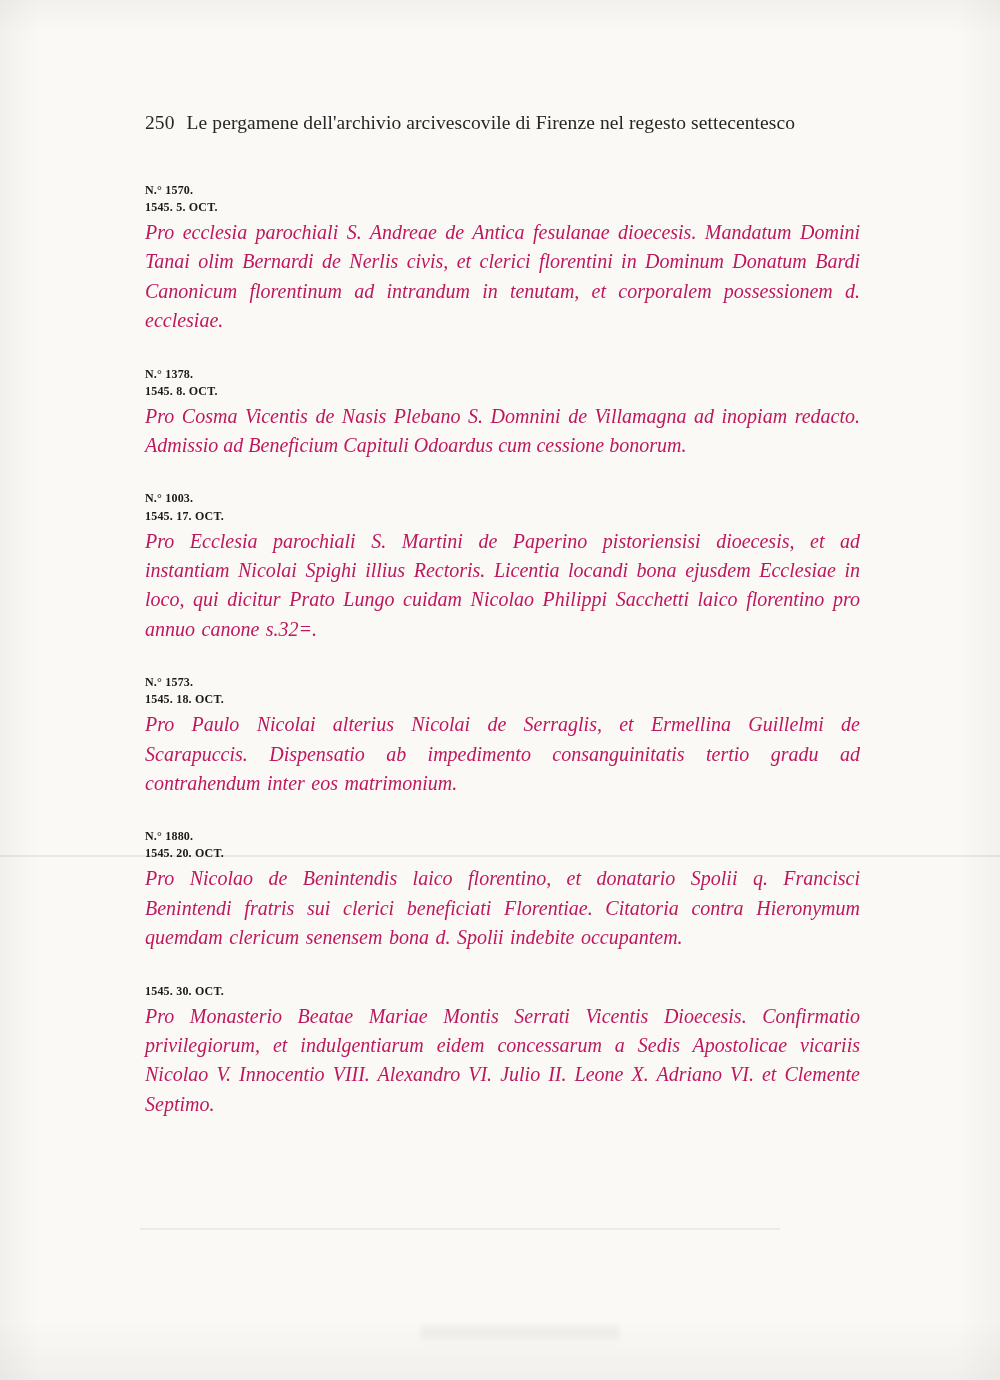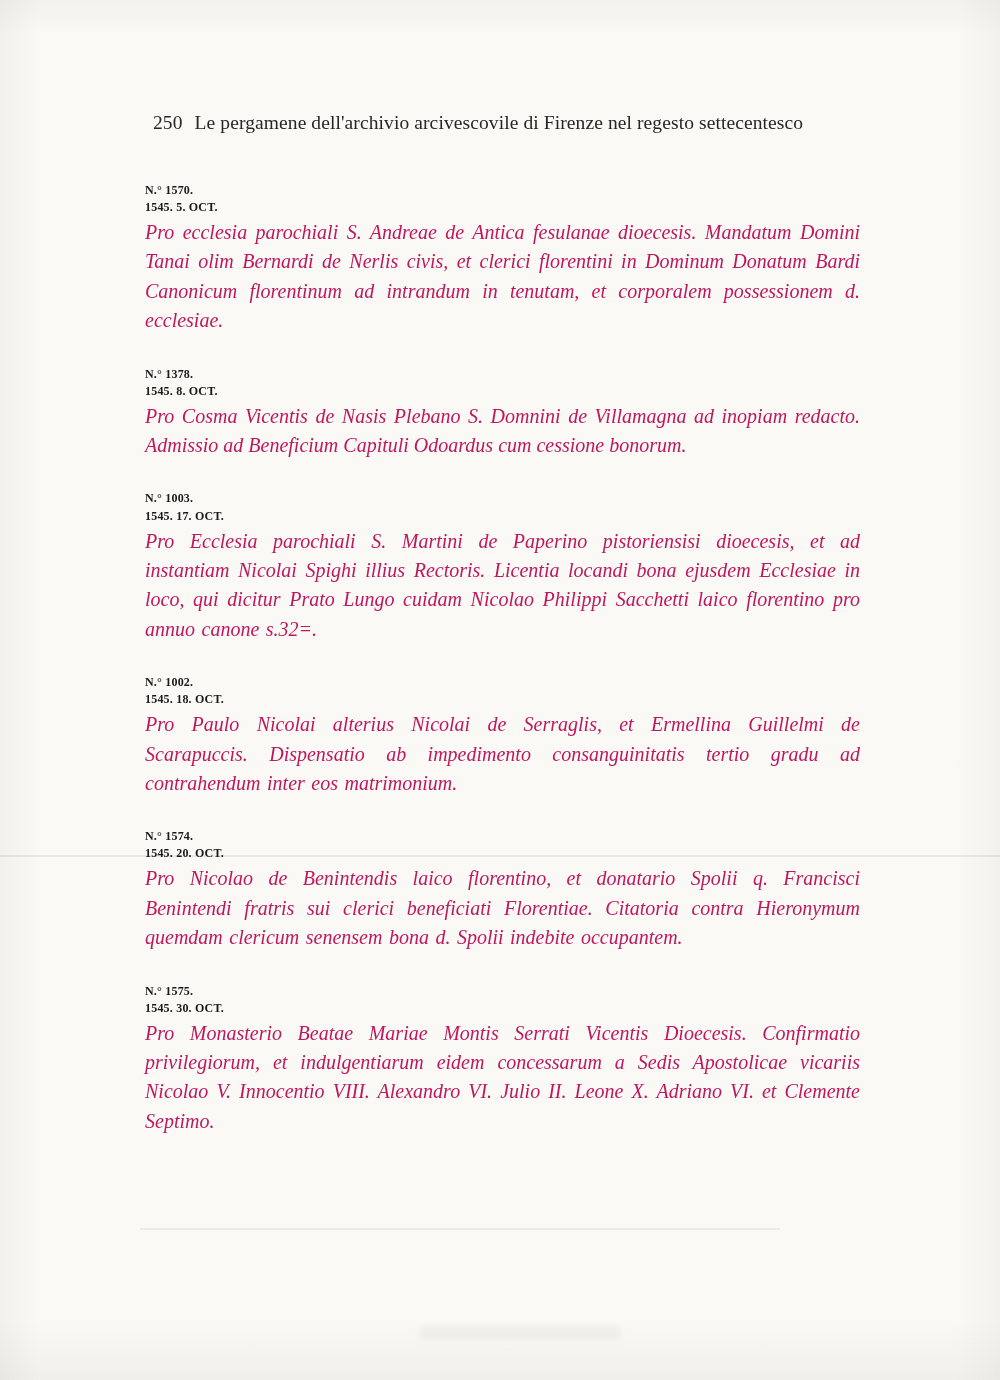--- a/index.html
+++ b/index.html
@@ -40,21 +40,20 @@
   }
   .running-head {
     font-size: 19.5px;
     letter-spacing: 0.1px;
     color: #262626;
     white-space: nowrap;
     margin-bottom: 48px;
   }
   .running-head .folio {
     margin-right: 12px;
-    margin-left: 8px;
   }
   .entry {
     margin-bottom: 30px;
   }
   .entry:last-child {
     margin-bottom: 0;
   }
   .entry-num {
     font-size: 12px;
     font-weight: bold;
@@ -125,31 +124,30 @@
       <div class="entry-body">Pro Cosma Vicentis de Nasis Plebano S. Domnini de Villamagna ad inopiam redacto. Admissio ad Beneficium Capituli Odoardus cum cessione bonorum.</div>
     </div>
 
     <div class="entry">
       <div class="entry-num">N.° 1003.</div>
       <div class="entry-date">1545. 17. OCT.</div>
       <div class="entry-body loose">Pro Ecclesia parochiali S. Martini de Paperino pistoriensisi dioecesis, et ad instantiam Nicolai Spighi illius Rectoris. Licentia locandi bona ejusdem Ecclesiae in loco, qui dicitur Prato Lungo cuidam Nicolao Philippi Sacchetti laico florentino pro annuo canone s.32=.</div>
     </div>
 
     <div class="entry">
-      <div class="entry-num">N.° 1002.</div>
+      <div class="entry-num">N.° 1573.</div>
       <div class="entry-date">1545. 18. OCT.</div>
       <div class="entry-body loose">Pro Paulo Nicolai alterius Nicolai de Serraglis, et Ermellina Guillelmi de Scarapuccis. Dispensatio ab impedimento consanguinitatis tertio gradu ad contrahendum inter eos matrimonium.</div>
     </div>
 
     <div class="entry">
-      <div class="entry-num">N.° 1574.</div>
+      <div class="entry-num">N.° 1880.</div>
       <div class="entry-date">1545. 20. OCT.</div>
       <div class="entry-body loose">Pro Nicolao de Benintendis laico florentino, et donatario Spolii q. Francisci Benintendi fratris sui clerici beneficiati Florentiae. Citatoria contra Hieronymum quemdam clericum senensem bona d. Spolii indebite occupantem.</div>
     </div>
 
     <div class="entry">
-      <div class="entry-num">N.° 1575.</div>
       <div class="entry-date">1545. 30. OCT.</div>
       <div class="entry-body loose">Pro Monasterio Beatae Mariae Montis Serrati Vicentis Dioecesis. Confirmatio privilegiorum, et indulgentiarum eidem concessarum a Sedis Apostolicae vicariis Nicolao V. Innocentio VIII. Alexandro VI. Julio II. Leone X. Adriano VI. et Clemente Septimo.</div>
     </div>
 
   </div>
 </div>
 
 </body></html>

